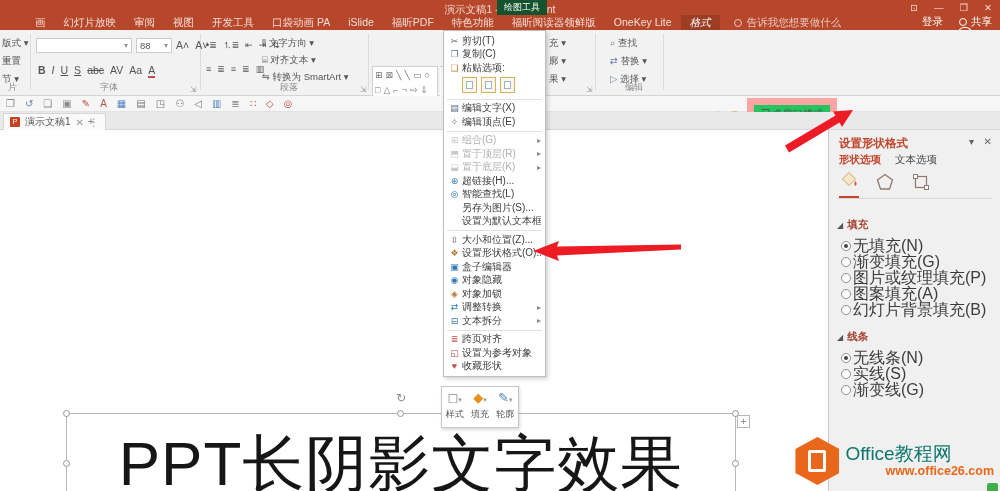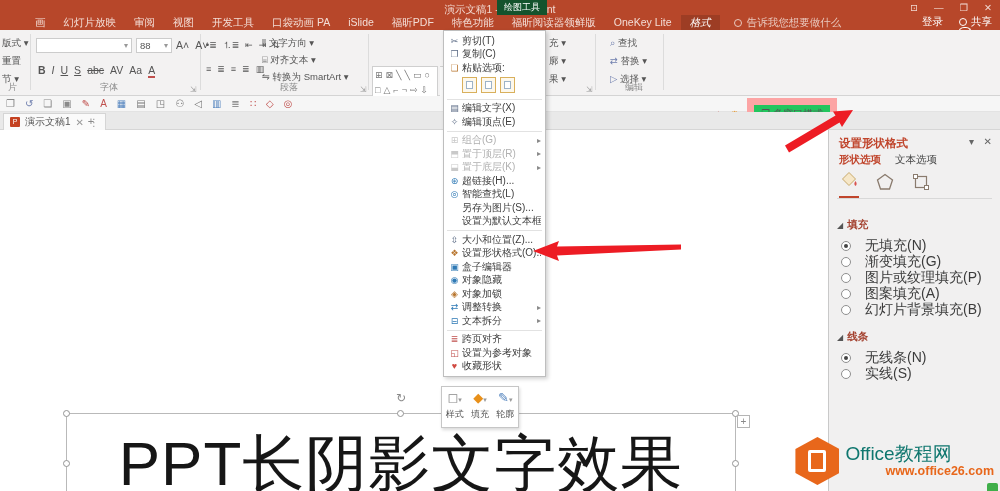--- a/index.html
+++ b/index.html
@@ -101,21 +101,21 @@
   .p-head { position:absolute; left:10px; top:6px; font-size:11.5px; font-weight:bold; color:#c0452c; }
   .p-ctrl { position:absolute; top:6px; font-size:10px; color:#666; }
   .p-tabs { position:absolute; left:10px; top:23px; display:flex; gap:14px; font-size:10.5px; }
   .p-tab-active { color:#c0452c; font-weight:bold; }
   .p-tab { color:#444; }
   .p-icons { position:absolute; left:10px; top:40px; display:flex; gap:16px; align-items:center; }
   .p-ic-active { border-bottom:2px solid #c0452c; padding-bottom:2px; }
   .p-hr { position:absolute; left:8px; right:8px; top:68px; height:1px; background:#d8d8d8; }
   .sec-h { font-size:10.5px; font-weight:bold; color:#a3402e; }
   .sec-arrow { font-size:8px; color:#555; margin-right:4px; }
-  .radio-row { display:flex; align-items:center; gap:14px; font-size:14px; color:#3c3c3c; height:16px;text-align:right; }
+  .radio-row { display:flex; align-items:center; gap:2px; font-size:16px; color:#3c3c3c; height:16px;text-align:right; }
   .rdot { width:10px; height:10px; border:1px solid #8f8f8f; border-radius:50%; background:#fff; position:relative; }
   .rdot.sel:after { content:""; position:absolute; left:2px; top:2px; width:4px; height:4px;
                     border-radius:50%; background:#444; }
   .p-section { position:absolute; left:12px; right:6px; }
 
   
   .wm { position:absolute; right:6px; bottom:6px; display:flex; align-items:center; gap:6px; z-index:20; }
   .hex { width:44px; height:48px; background:#e8671b; clip-path:polygon(50% 0,100% 25%,100% 75%,50% 100%,0 75%,0 25%);
          display:flex; align-items:center; justify-content:center; }
   .hex-doc { width:18px; height:22px; border:3px solid #fff; border-radius:2px; }
@@ -485,20 +485,24 @@
         </div>
         <div style="margin: 8px 0px 6px -4px;"><span class="sec-arrow">◢</span><span class="sec-h">线条</span></div>
         <div class="radio-row">
           <span class="rdot sel"></span>
           <span>无线条(N)</span>
         </div>
         <div class="radio-row">
           <span class="rdot"></span>
           <span>实线(S)</span>
         </div>
+        <div class="radio-row">
+          <span class="rdot"></span>
+          <span>渐变线(G)</span>
+        </div>
       </div>
   </div>
 
   <div class="wm">
     <div class="hex">
         <div class="hex-doc"></div>
       </div>
     <div>
       <div class="wm-title">Office教程网</div>
       <div class="wm-url">www.office26.com</div>

